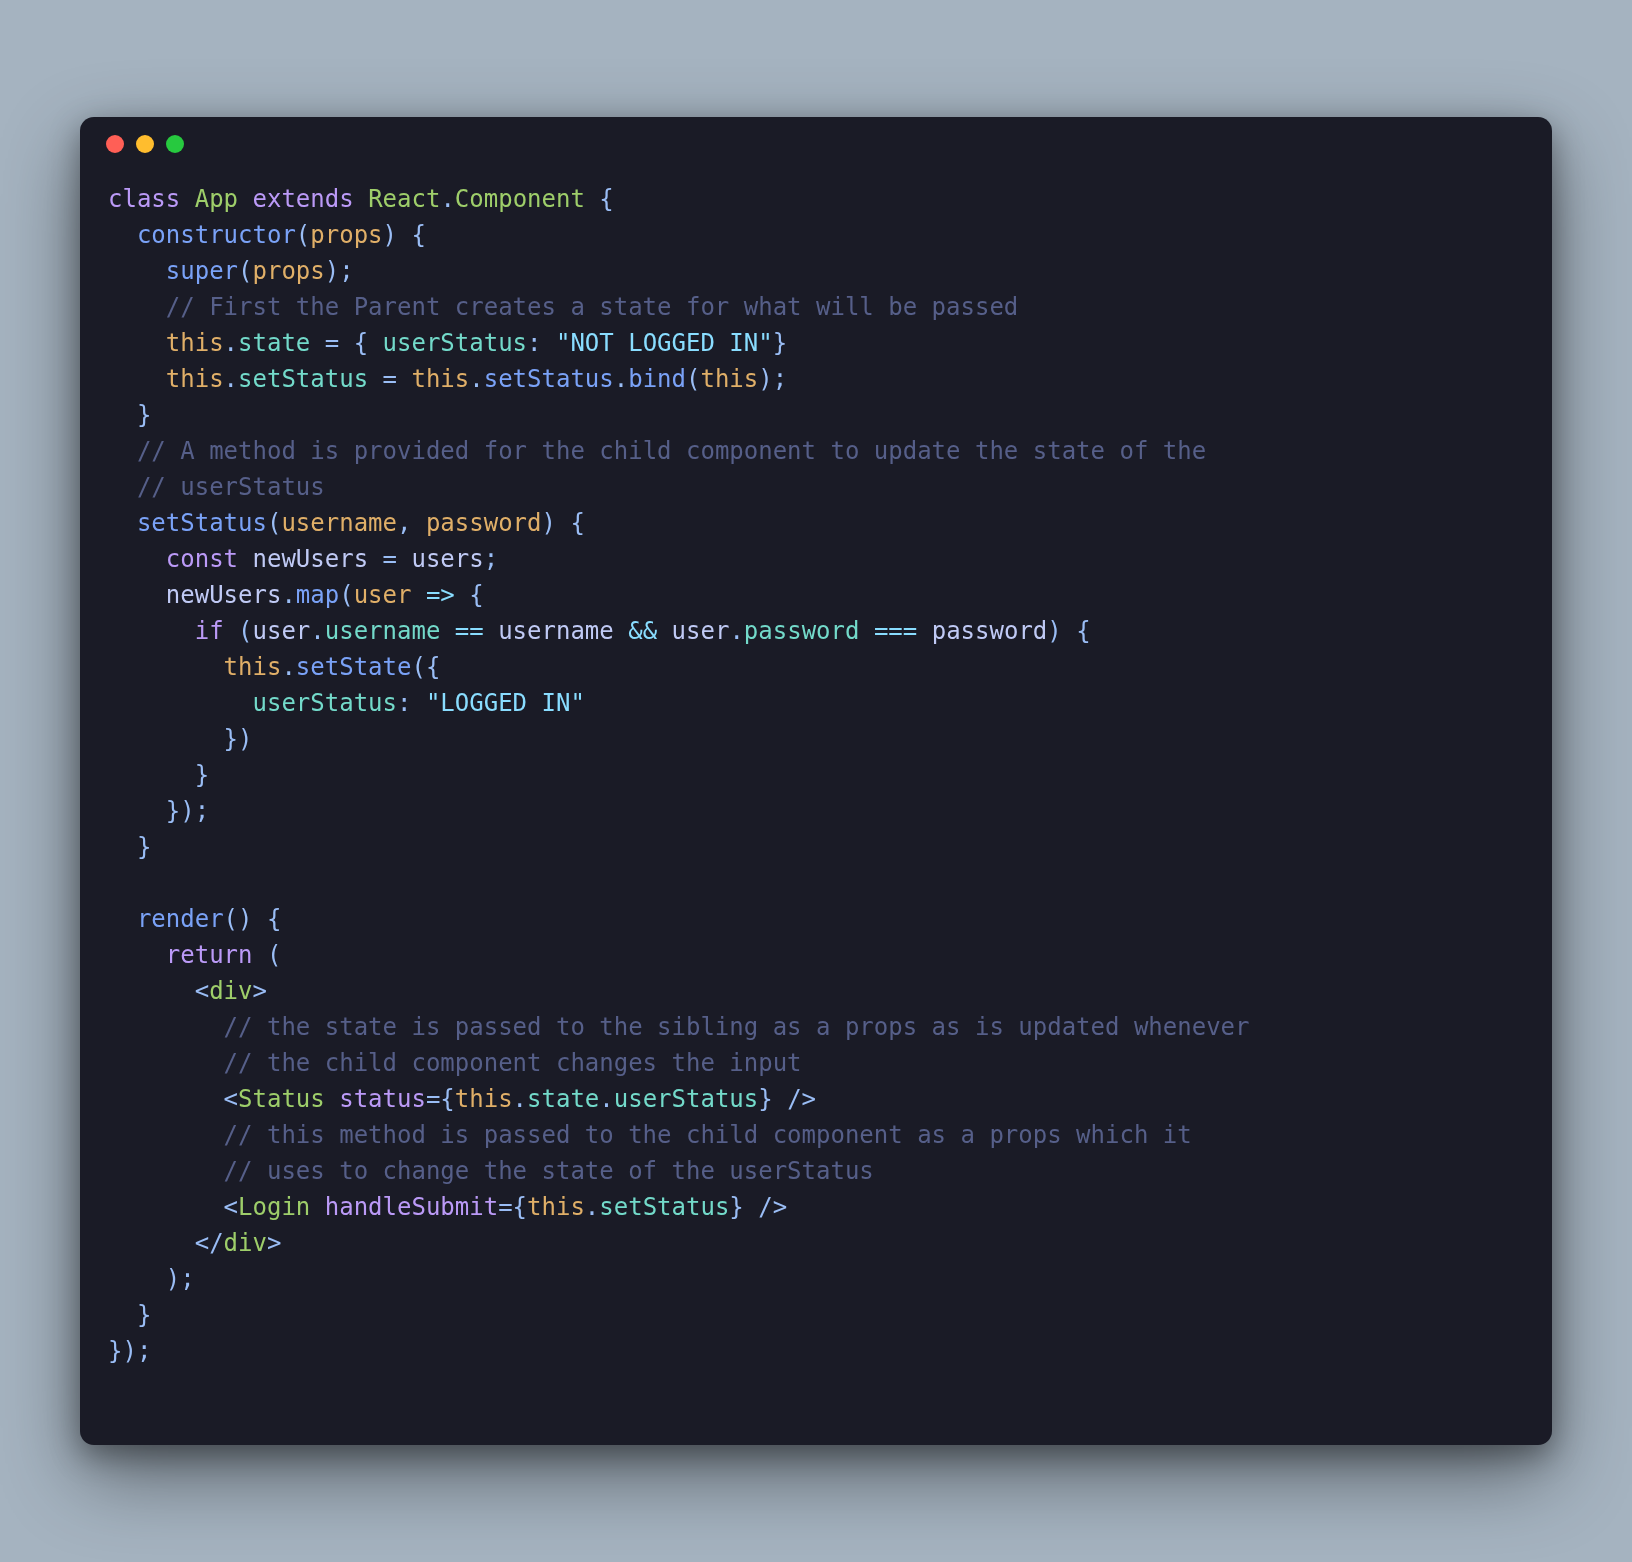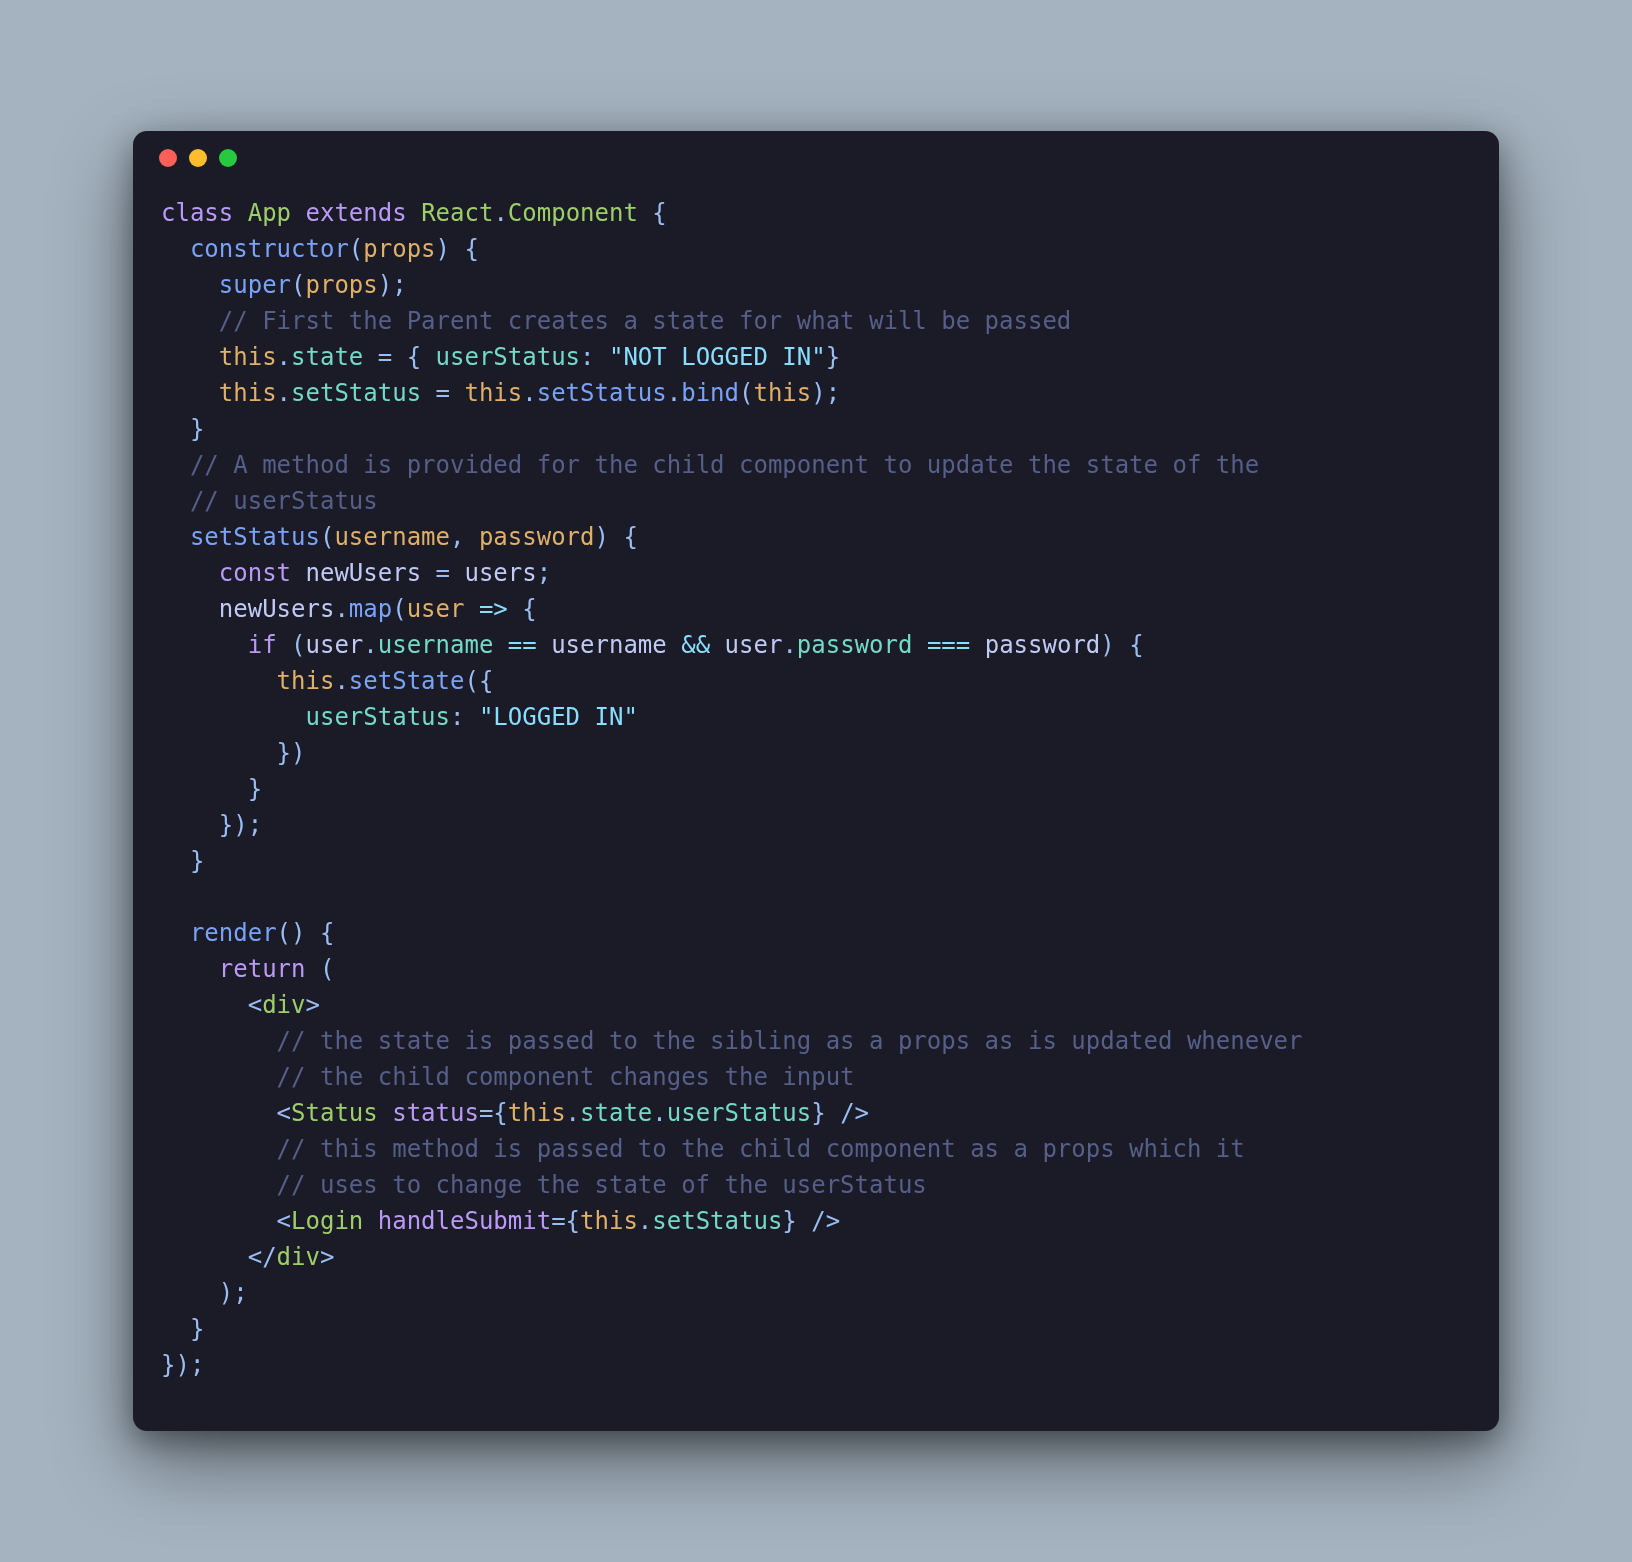--- a/index.html
+++ b/index.html
@@ -7,25 +7,25 @@
     margin: 0;
     background: #a5b3c0;
     display: flex;
     align-items: center;
     justify-content: center;
     min-height: 1562px;
     width: 1632px;
     font-family: ui-monospace, "SF Mono", Menlo, Monaco, Consolas, monospace;
   }
   .window {
-    width: 1366px;
+    width: 1472px;
     background: #1a1b26;
     border-radius: 14px;
     box-shadow: 0 30px 80px rgba(0,0,0,0.45), 0 10px 30px rgba(0,0,0,0.35);
-    padding: 0 0 28px 0;
+    padding: 0 0 56px 0;
   }
   .titlebar {
     display: flex;
     align-items: center;
     gap: 12px;
     height: 54px;
     padding: 0 26px;
   }
   .traffic-light {
     width: 18px;

